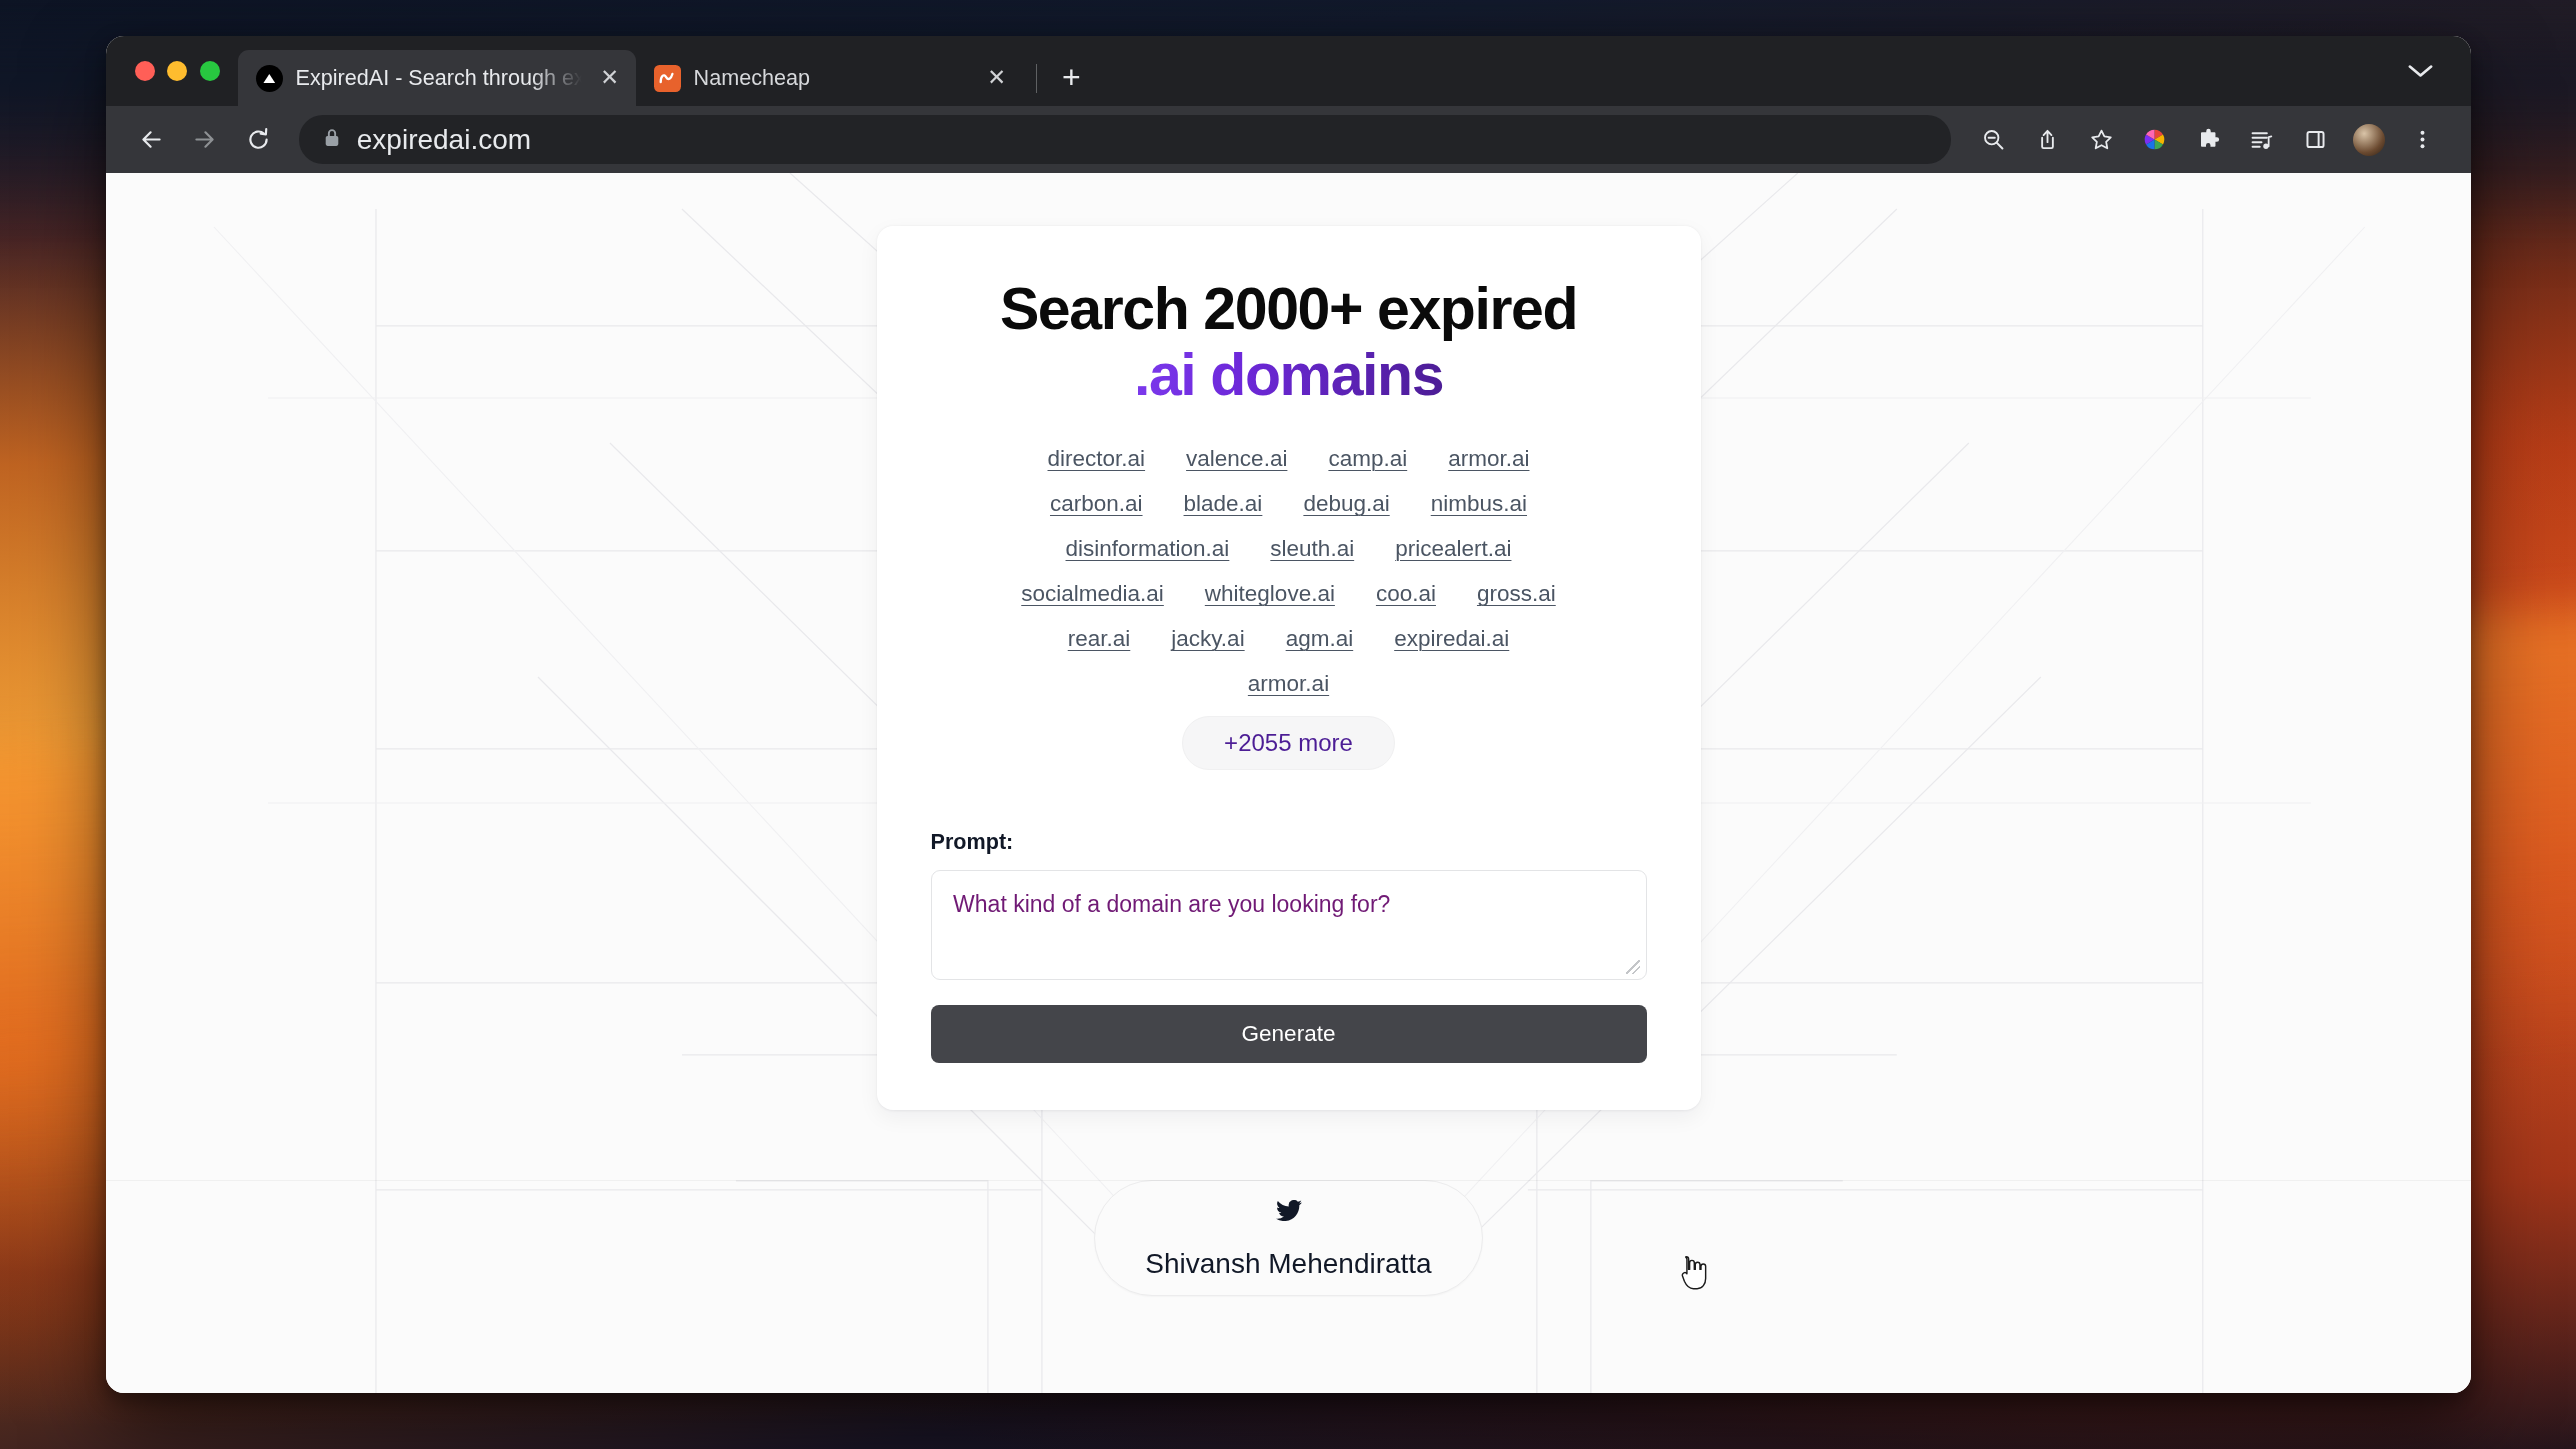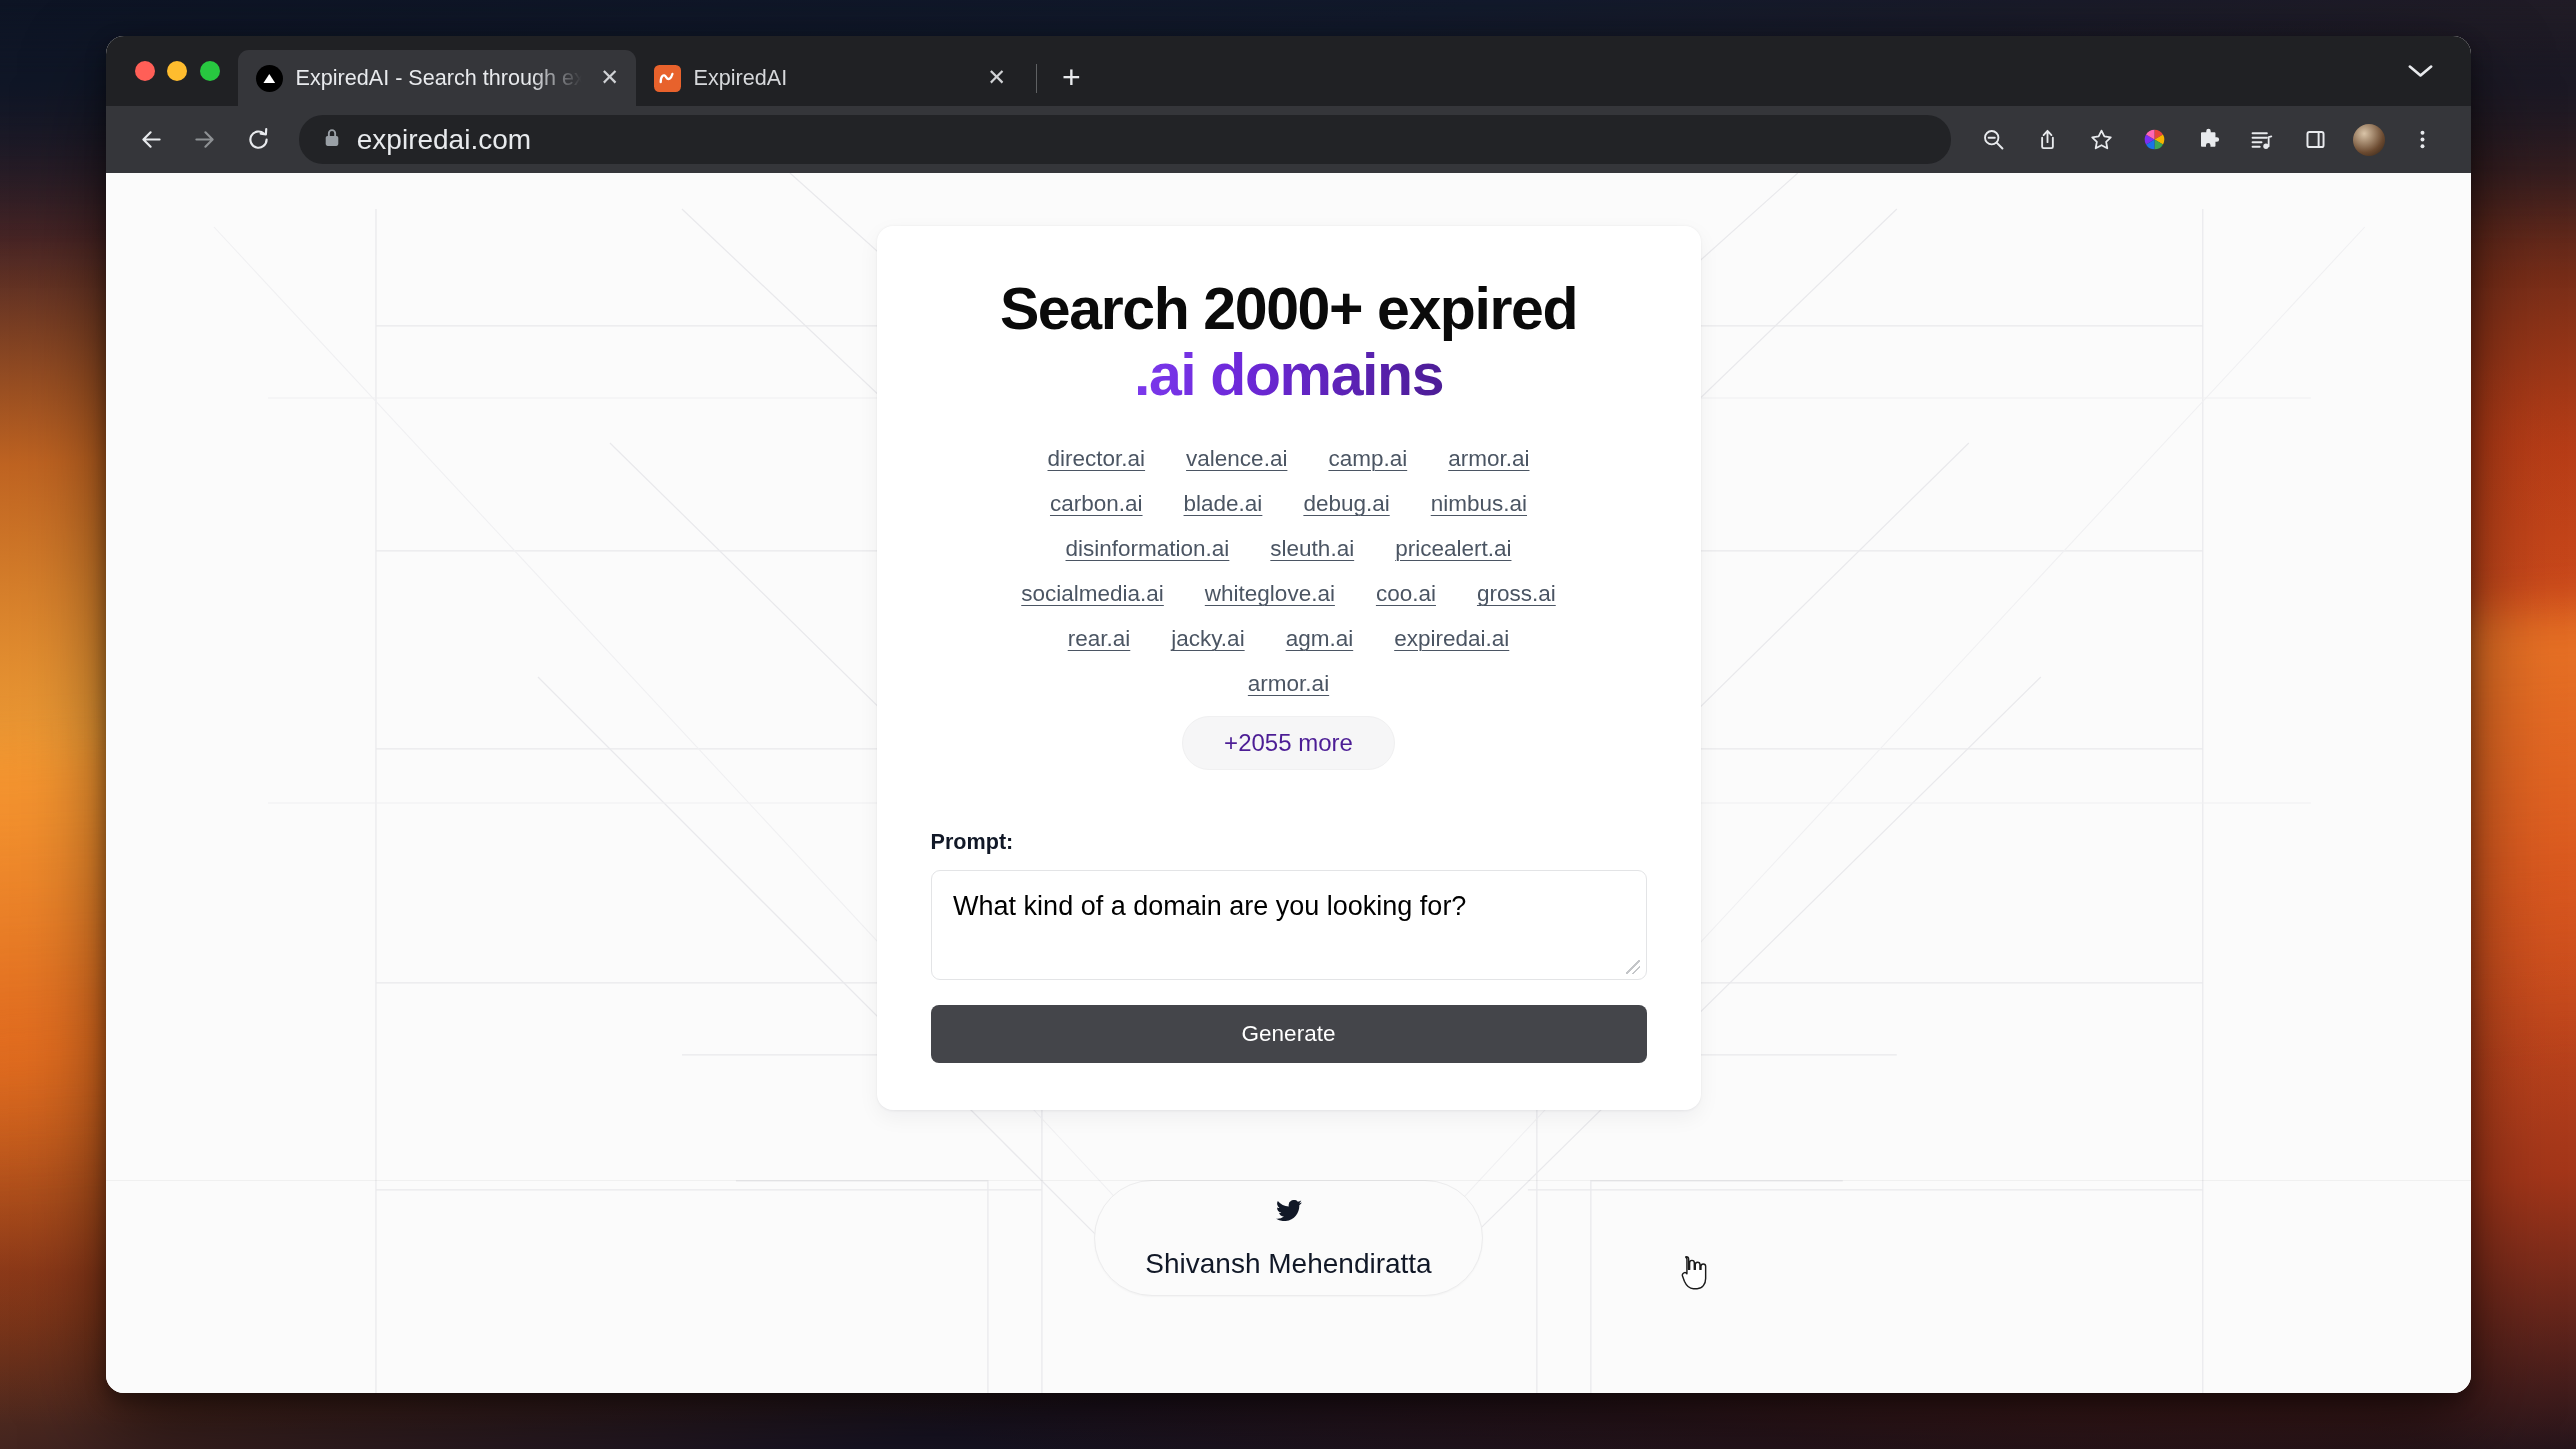--- a/index.html
+++ b/index.html
@@ -247,22 +247,22 @@
   }
   .prompt-box {
     margin-top: 15.3px;
     width: 100%;
     height: 110px;
     border: 0.9px solid #e3e4e6;
     border-radius: 9px;
     background: #fff;
     position: relative;
     padding: 20px 21.6px;
-    font-size: 27px;
-    color: #000000;
+    font-size: 23px;
+    color: #701a75;
     overflow: hidden;
   }
   .resize-grip {
     position: absolute; right: 5.4px; bottom: 4.5px;
     width: 14.4px; height: 14.4px;
     background:
       linear-gradient(135deg, transparent 44%, #c4c6c9 44%, #c4c6c9 54%, transparent 54%),
       linear-gradient(135deg, transparent 68%, #c4c6c9 68%, #c4c6c9 78%, transparent 78%);
   }
 
@@ -347,21 +347,21 @@
         <span class="tab-title">ExpiredAI - Search through exp</span>
         <span class="tab-close">✕</span>
       </div>
 
       <div class="tab inactive">
         <span class="favicon namecheap">
           <svg width="18" height="18" viewBox="0 0 20 20">
             <path d="M3 14.5 C3 7.5, 6.5 5, 9 9 C11.5 13, 14.5 11, 16 5.5" stroke="#fff" stroke-width="2.6" fill="none" stroke-linecap="round"></path>
           </svg>
         </span>
-        <span class="tab-title">ExpiredAI</span>
+        <span class="tab-title">Namecheap</span>
         <span class="tab-close">✕</span>
       </div>
 
       <div class="tab-sep"></div>
       <div class="new-tab">+</div>
 
       <div class="tabstrip-spacer"></div>
 
       <div class="tabstrip-chevron">
         <svg width="27" height="16" viewBox="0 0 30 18">

